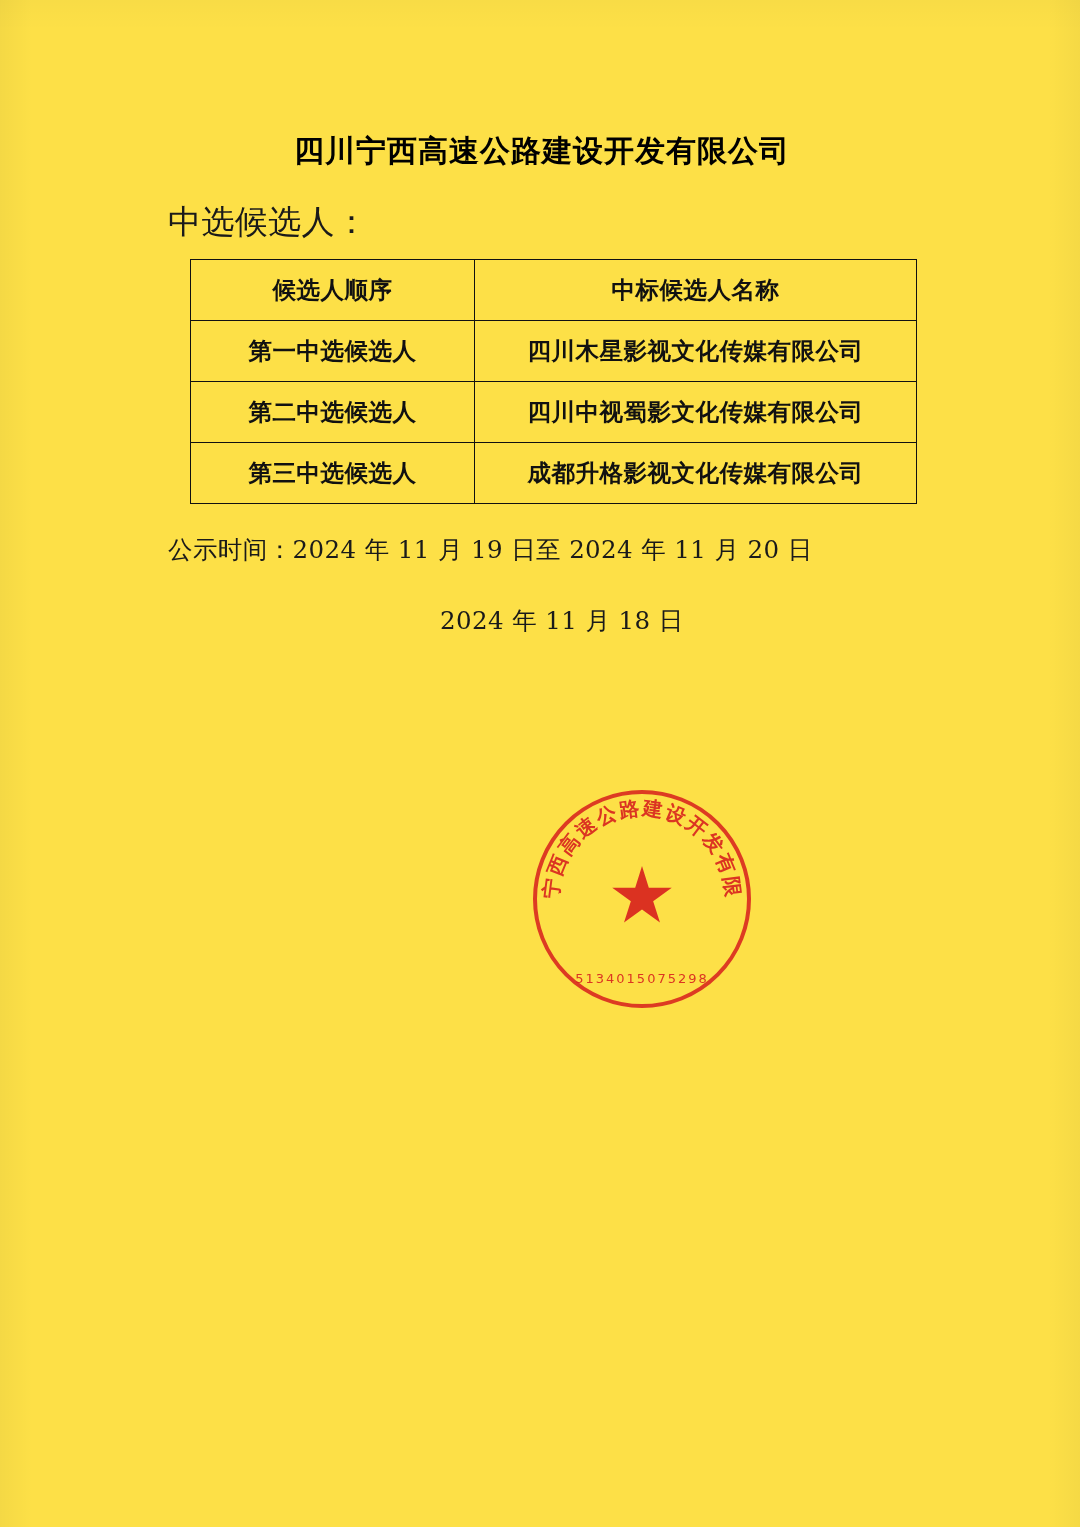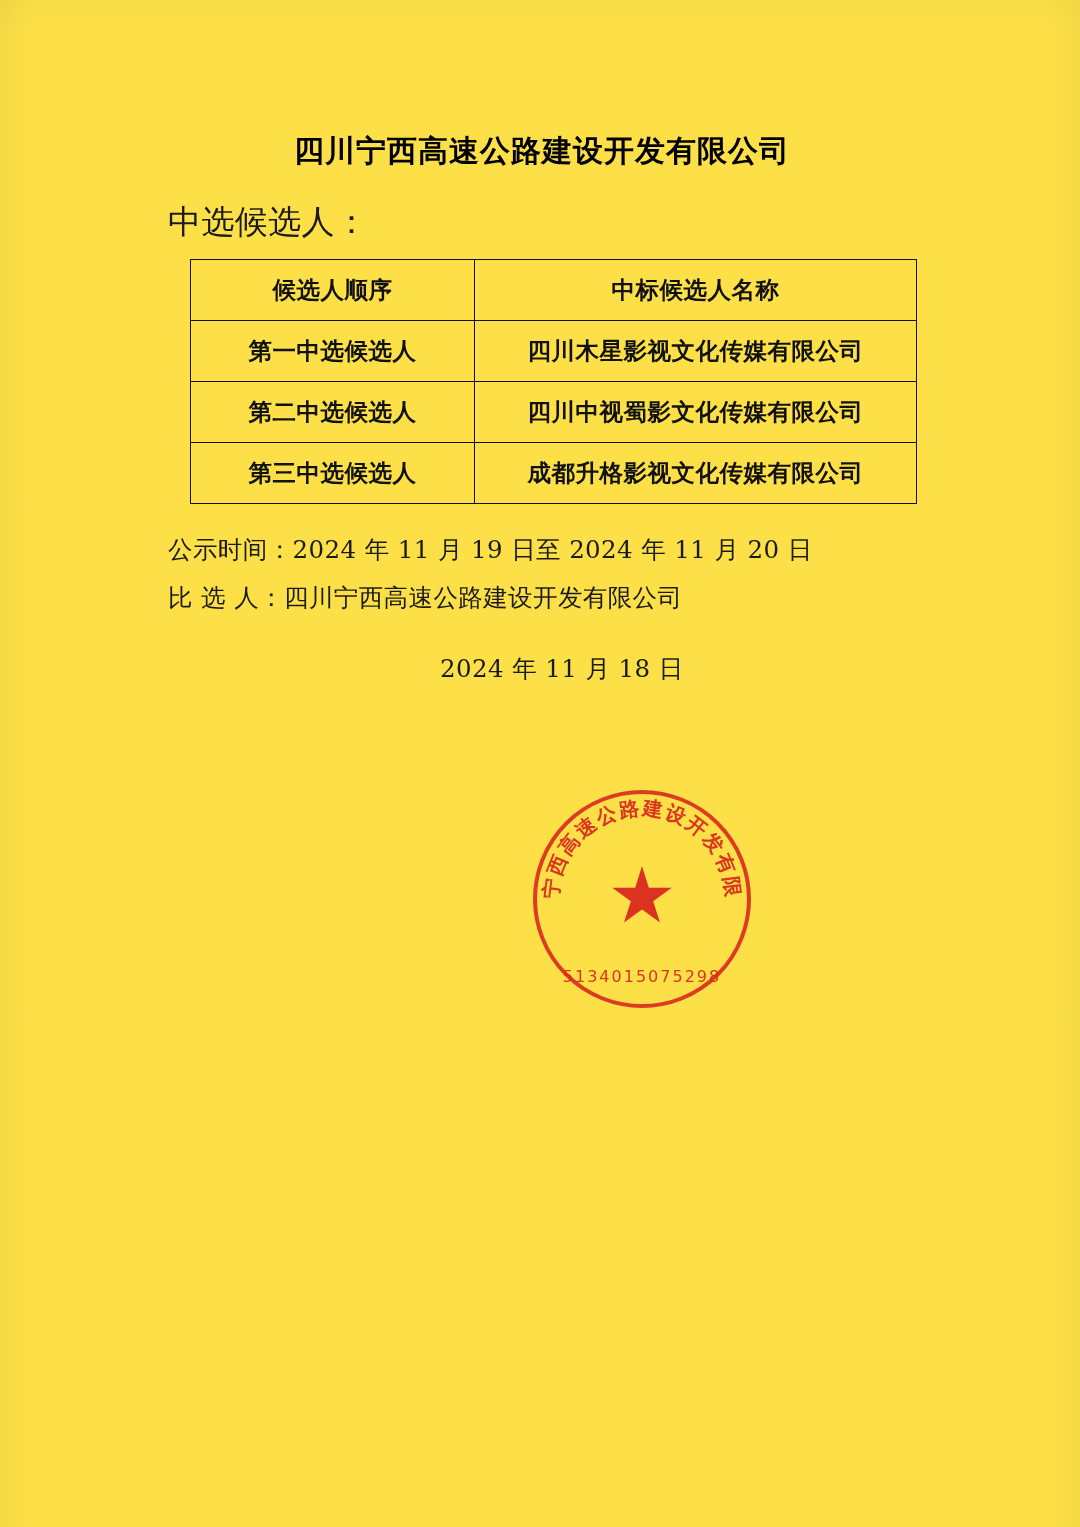--- a/index.html
+++ b/index.html
@@ -136,21 +136,21 @@
     opacity: 0.9;
   }
   .seal .code {
     position: absolute;
     left: 0;
     right: 0;
     bottom: 22px;
     text-align: center;
     color: #d8231e;
     font-family: "DejaVu Sans", "Liberation Sans", sans-serif;
-    font-size: 16px;
+    font-size: 13px;
     letter-spacing: 2px;
     opacity: 0.9;
   }
 </style>
 </head>
 <body>
 
 <div class="page">
 
   <div class="content">
@@ -184,21 +184,20 @@
         </tr>
         <tr>
           <td>第三中选候选人</td>
           <td>成都升格影视文化传媒有限公司</td>
         </tr>
       </tbody>
     </table>
 
     <div class="info">
       <div class="row">公示时间：2024 年 11 月 19 日至 2024 年 11 月 20 日</div>
-      <div class="row">比 选 人：四川宁西高速公路建设开发有限公司</div>
     </div>
 
     <div class="datesign">2024 年 11 月 18 日</div>
 
   </div>
 
   <div class="seal">
     <div class="ring"></div>
     <svg viewBox="0 0 218 218">
       <defs>

